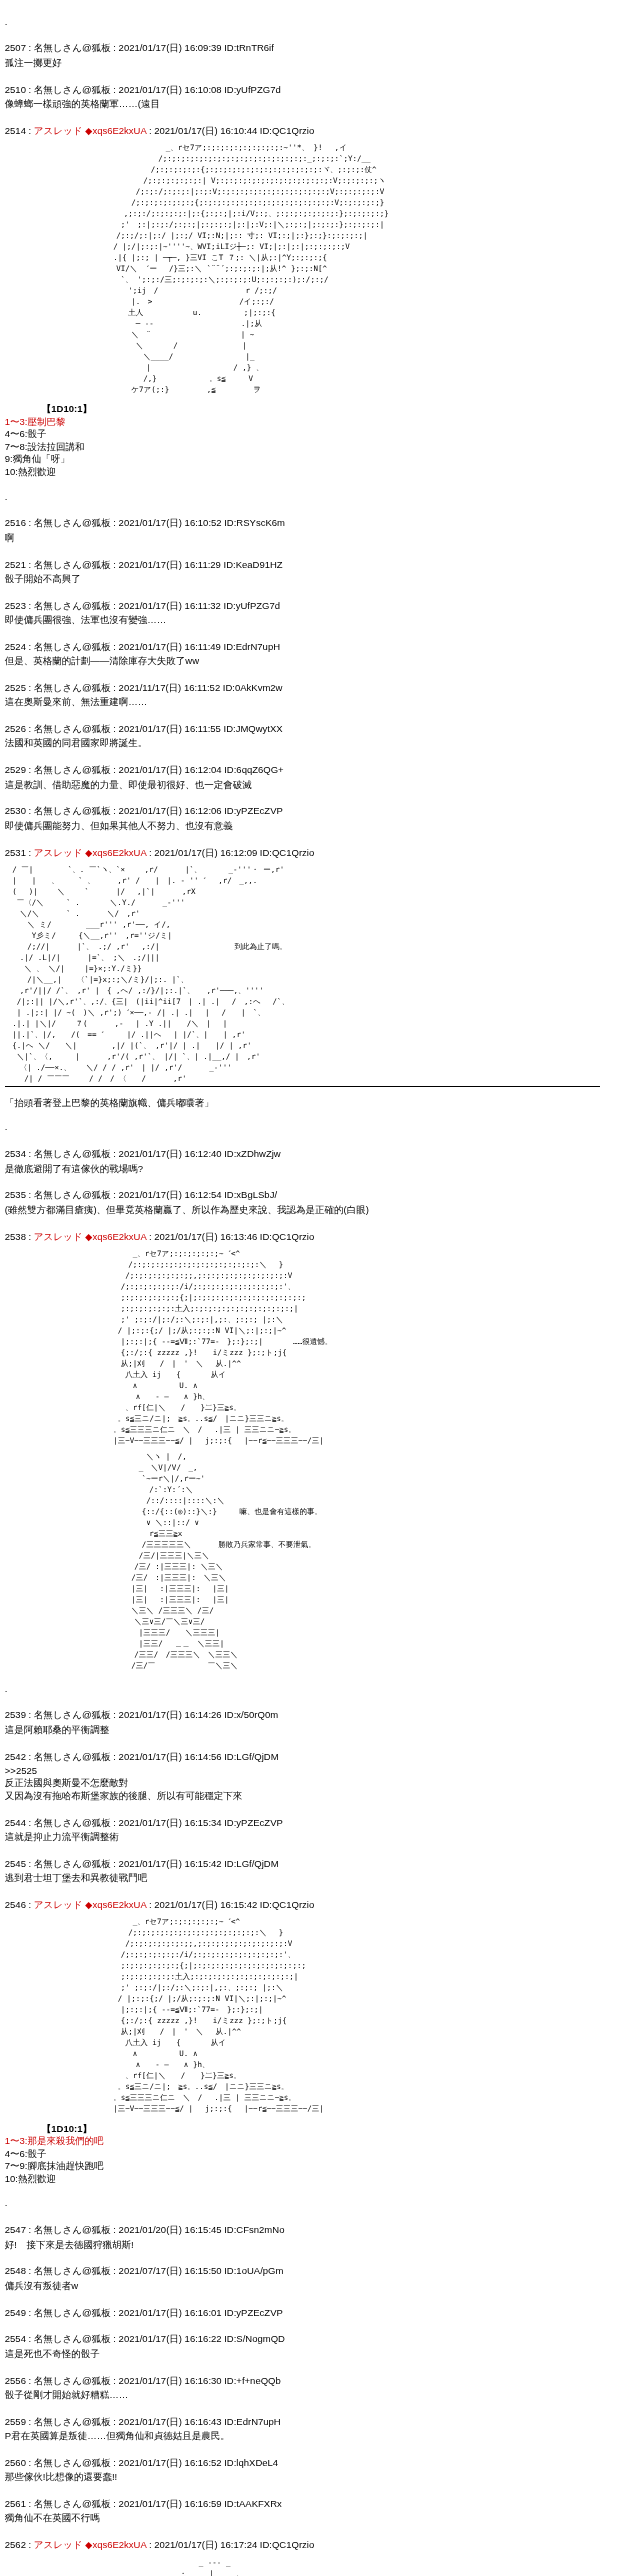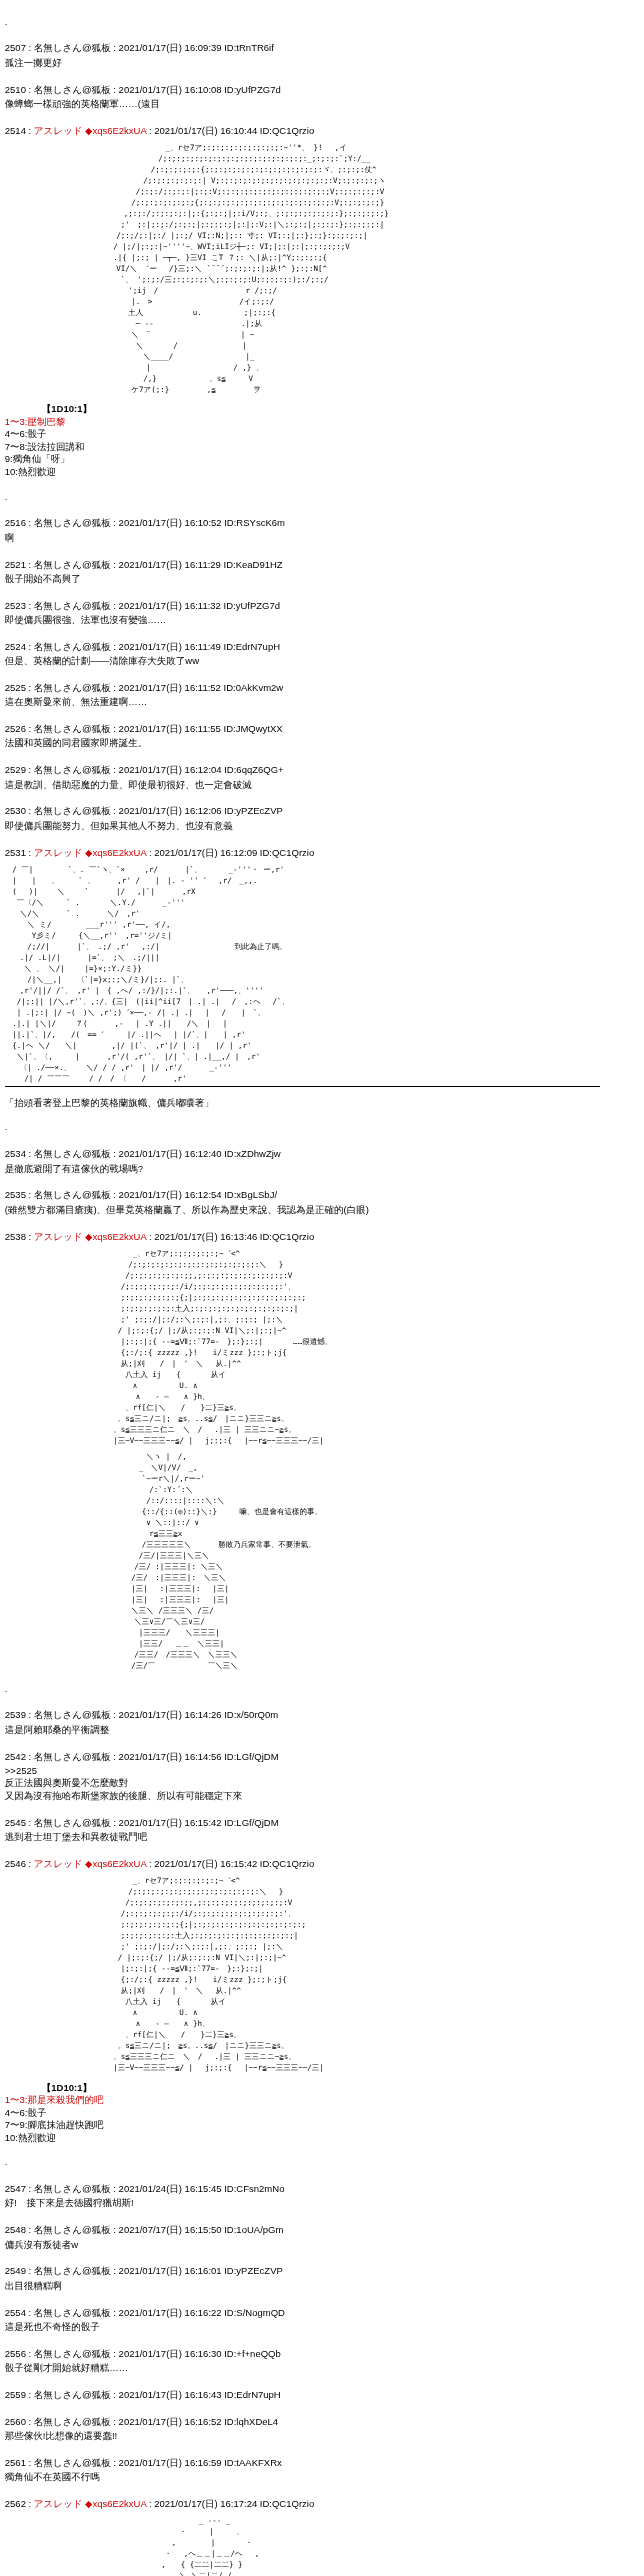--- a/index.html
+++ b/index.html
@@ -125,21 +125,21 @@
       <span class="date">2021/01/17(日) 16:11:49</span>
       <span class="pid"> ID:EdrN7upH</span>
     </div>
   <div class="line">但是、英格蘭的計劃——清除庫存大失敗了ww</div>
     </article>
     <article class="post">
     <div class="post-header">
       <span class="no">2525 :</span>
       <span class="name">名無しさん@狐板</span>
       <span class="sep">:</span>
-      <span class="date">2021/01/17(日) 16:11:52</span>
+      <span class="date">2021/11/17(日) 16:11:52</span>
       <span class="pid"> ID:0AkKvm2w</span>
     </div>
   <div class="line">這在奧斯曼來前、無法重建啊……</div>
     </article>
     <article class="post">
     <div class="post-header">
       <span class="no">2526 :</span>
       <span class="name">名無しさん@狐板</span>
       <span class="sep">:</span>
       <span class="date">2021/01/17(日) 16:11:55</span>
@@ -284,20 +284,30 @@
       <span class="sep">:</span>
       <span class="date">2021/01/17(日) 16:14:56</span>
       <span class="pid"> ID:LGf/QjDM</span>
     </div>
   <div class="line anchor">&gt;&gt;2525</div>
       <div class="line">反正法國與奧斯曼不怎麼敵對</div>
       <div class="line">又因為沒有拖哈布斯堡家族的後腿、所以有可能穩定下來</div>
     </article>
     <article class="post">
     <div class="post-header">
+      <span class="no">2544 :</span>
+      <span class="name">名無しさん@狐板</span>
+      <span class="sep">:</span>
+      <span class="date">2021/01/17(日) 16:15:34</span>
+      <span class="pid"> ID:yPZEcZVP</span>
+    </div>
+  <div class="line">這就是抑止力流平衡調整術</div>
+    </article>
+    <article class="post">
+    <div class="post-header">
       <span class="no">2545 :</span>
       <span class="name">名無しさん@狐板</span>
       <span class="sep">:</span>
       <span class="date">2021/01/17(日) 16:15:42</span>
       <span class="pid"> ID:LGf/QjDM</span>
     </div>
   <div class="line">逃到君士坦丁堡去和異教徒戰鬥吧</div>
     </article>
     <article class="post">
     <div class="post-header">
@@ -332,21 +342,21 @@
         <div class="dice-row">7〜9:腳底抹油趕快跑吧</div>
         <div class="dice-row">10:熱烈歡迎</div>
       </div>
       <div class="line dot">.</div>
     </article>
     <article class="post">
     <div class="post-header">
       <span class="no">2547 :</span>
       <span class="name">名無しさん@狐板</span>
       <span class="sep">:</span>
-      <span class="date">2021/01/24(日) 16:15:45</span>
+      <span class="date">2021/01/20(日) 16:15:45</span>
       <span class="pid"> ID:CFsn2mNo</span>
     </div>
   <div class="line">好!　接下來是去德國狩獵胡斯!</div>
     </article>
     <article class="post">
     <div class="post-header">
       <span class="no">2548 :</span>
       <span class="name">名無しさん@狐板</span>
       <span class="sep">:</span>
       <span class="date">2021/07/17(日) 16:15:50</span>
@@ -355,21 +365,20 @@
   <div class="line">傭兵沒有叛徒者w</div>
     </article>
     <article class="post">
     <div class="post-header">
       <span class="no">2549 :</span>
       <span class="name">名無しさん@狐板</span>
       <span class="sep">:</span>
       <span class="date">2021/01/17(日) 16:16:01</span>
       <span class="pid"> ID:yPZEcZVP</span>
     </div>
-  <div class="line">出目很糟糕啊</div>
     </article>
     <article class="post">
     <div class="post-header">
       <span class="no">2554 :</span>
       <span class="name">名無しさん@狐板</span>
       <span class="sep">:</span>
       <span class="date">2021/01/17(日) 16:16:22</span>
       <span class="pid"> ID:S/NogmQD</span>
     </div>
   <div class="line">這是死也不奇怪的骰子</div>
@@ -385,20 +394,21 @@
   <div class="line">骰子從剛才開始就好糟糕……</div>
     </article>
     <article class="post">
     <div class="post-header">
       <span class="no">2559 :</span>
       <span class="name">名無しさん@狐板</span>
       <span class="sep">:</span>
       <span class="date">2021/01/17(日) 16:16:43</span>
       <span class="pid"> ID:EdrN7upH</span>
     </div>
+  <div class="line">P君在英國算是叛徒……但獨角仙和貞德姑且是農民。</div>
     </article>
     <article class="post">
     <div class="post-header">
       <span class="no">2560 :</span>
       <span class="name">名無しさん@狐板</span>
       <span class="sep">:</span>
       <span class="date">2021/01/17(日) 16:16:52</span>
       <span class="pid"> ID:lqhXDeL4</span>
     </div>
   <div class="line">那些傢伙!比想像的還要蠢!!</div>

